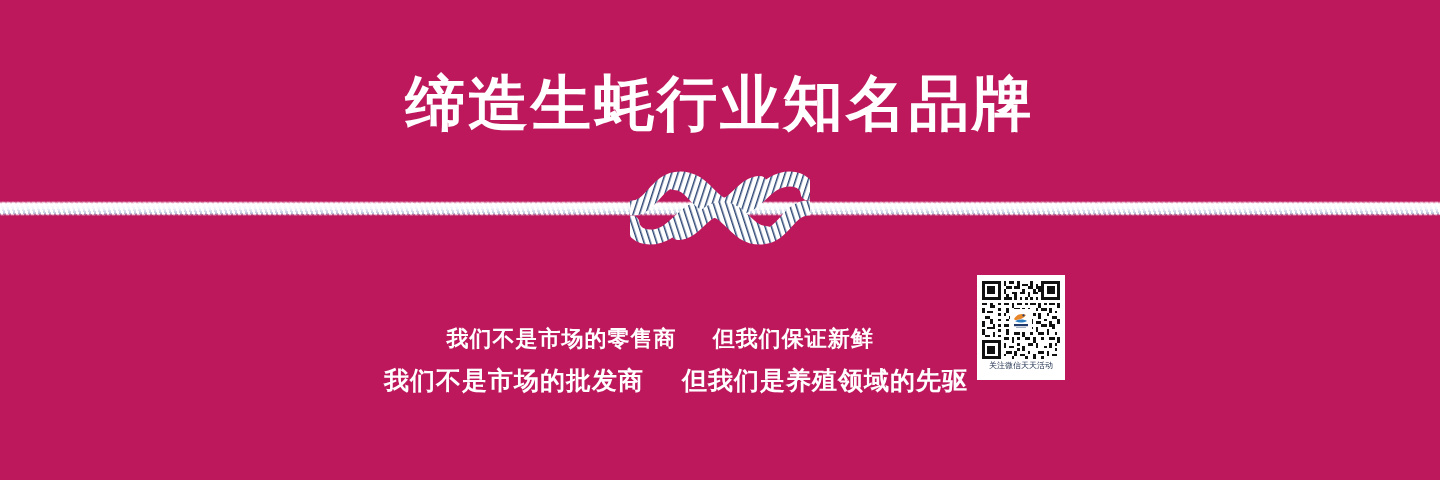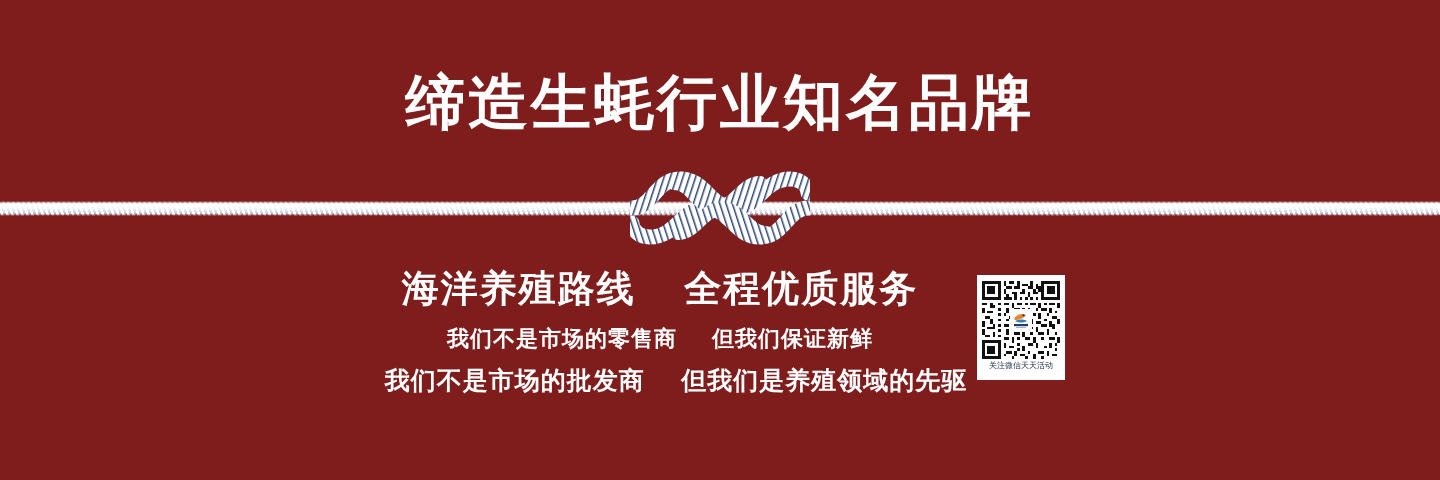--- a/index.html
+++ b/index.html
@@ -4,23 +4,23 @@
 <style>
   html, body {
     margin: 0;
     padding: 0;
     background: #16233f;
   }
   .banner {
     position: relative;
     width: 1440px;
     height: 480px;
-    background: #7f1d1d;
+    background: #be185d;
     overflow: hidden;
-    font-family: Liberation Serif, serif;
+    font-family: Liberation Sans, sans-serif;
     -webkit-font-smoothing: antialiased;
   }
 
   
   .headline {
     position: absolute;
     top: 70px;
     left: 0;
     width: 1440px;
     text-align: center;
@@ -202,25 +202,20 @@
         <g fill="none" stroke="url(#twist)" stroke-width="14" stroke-linecap="round">
           <path d="M44,20 C62,20 66,44 86,44 C106,44 112,20 130,20"></path>
         </g>
         <g fill="none" stroke="url(#twist2)" stroke-width="14" stroke-linecap="round">
           <path d="M48,70 C66,70 72,46 92,46 C112,46 118,70 136,70"></path>
         </g>
       </svg>
     </div>
   </div>
 
-  <div class="subhead">
-    <span>海洋养殖路线</span>
-    <span class="gap"></span>
-    <span>全程优质服务</span>
-  </div>
 
   <div class="claim claim-1">
     <span>我们不是市场的零售商</span>
     <span class="gap"></span>
     <span>但我们保证新鲜</span>
   </div>
 
   <div class="claim claim-2">
     <span>我们不是市场的批发商</span>
     <span class="gap"></span>

